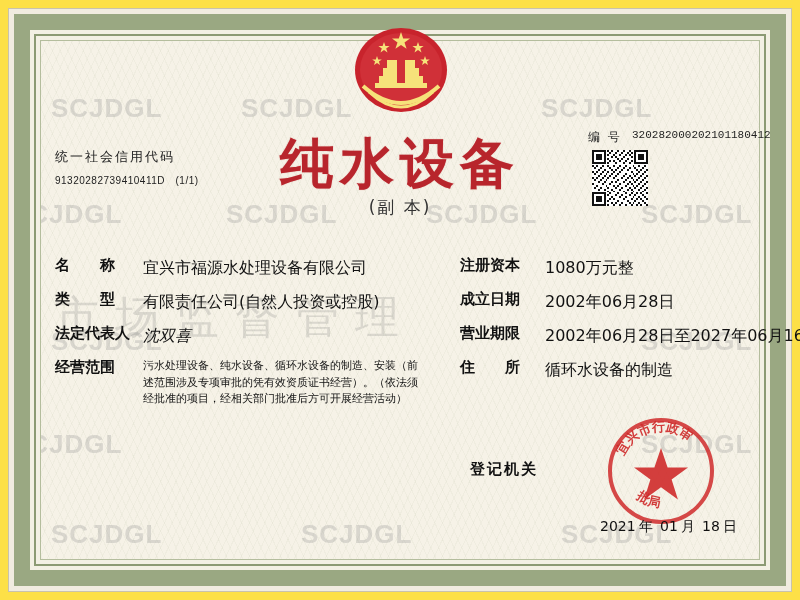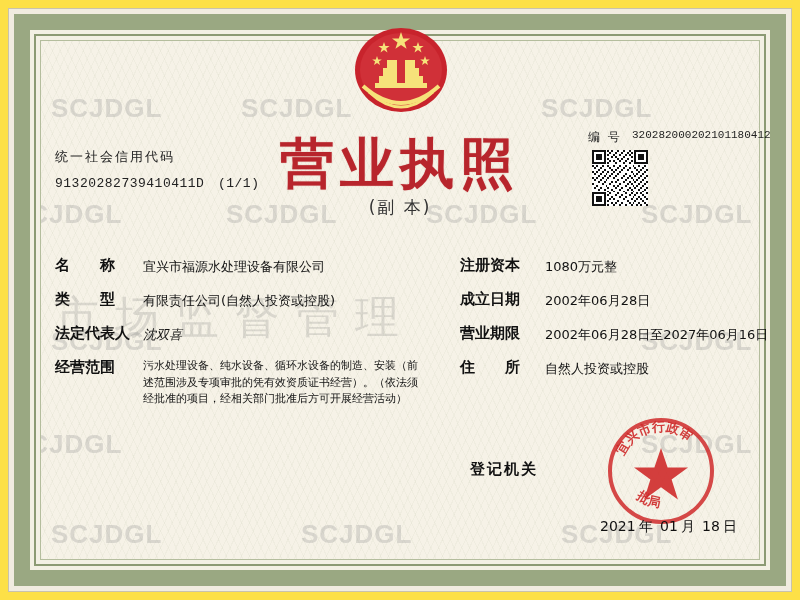--- a/index.html
+++ b/index.html
@@ -161,24 +161,24 @@
     top: 148px;
     font-size: 13px;
     letter-spacing: 2px;
     color: #222;
     font-family: "DejaVu Sans", sans-serif;
   }
   .code-value {
     position: absolute;
     left: 55px;
     top: 174px;
-    font-size: 13px;
+    font-size: 10px;
     letter-spacing: 0.5px;
     color: #222;
-    font-family: Liberation Mono, monospace;
+    font-family: Liberation Sans, sans-serif;
   }
 
   
   .regno-label {
     position: absolute;
     left: 588px;
     top: 129px;
     font-size: 12px;
     letter-spacing: 2px;
     color: #222;
@@ -216,21 +216,21 @@
   .field-label {
     position: absolute;
     font-size: 15px;
     font-weight: bold;
     color: #111;
     font-family: "DejaVu Sans", sans-serif;
     white-space: nowrap;
   }
   .field-value {
     position: absolute;
-    font-size: 13px;
+    font-size: 16px;
     color: #111;
     font-family: "DejaVu Sans", sans-serif;
     white-space: nowrap;
   }
   .field-value.multiline {
     white-space: normal;
     line-height: 1.5;
     font-size: 11px;
   }
 
@@ -311,21 +311,21 @@
       <rect x="26" y="52" width="44" height="7" fill="#f6e27a"></rect>
       <rect x="30" y="44" width="36" height="8" fill="#f6e27a"></rect>
       <rect x="34" y="36" width="28" height="8" fill="#f6e27a"></rect>
       <rect x="44" y="36" width="8" height="23" fill="#d03038"></rect>
       <rect x="22" y="59" width="52" height="5" fill="#f6e27a"></rect>
       <path d="M10 62 Q48 96 86 62" stroke="#f6e27a" stroke-width="4" fill="none"></path>
       <path d="M16 68 Q48 98 80 68" stroke="#f6e27a" stroke-width="3" fill="none"></path>
     </svg>
   </div>
 
-  <div class="title">营业执照</div>
+  <div class="title">纯水设备</div>
   <div class="subtitle">(副 本)</div>
 
   <div class="code-label">统一社会信用代码</div>
   <div class="code-value">91320282739410411D　(1/1)</div>
 
   <div class="regno-label">编 号</div>
   <div class="regno-value">320282000202101180412</div>
 
   <div class="qr">
     <svg width="56" height="56" viewBox="0 0 29 29" xmlns="http://www.w3.org/2000/svg" shape-rendering="crispEdges">
@@ -562,21 +562,21 @@
   <div class="field-label" style="left:460px; top:256px;">注册资本</div>
   <div class="field-value" style="left:545px; top:258px;">1080万元整</div>
 
   <div class="field-label" style="left:460px; top:290px;text-align:right;">成立日期</div>
   <div class="field-value" style="left:545px; top:292px;">2002年06月28日</div>
 
   <div class="field-label" style="left:460px; top:324px;">营业期限</div>
   <div class="field-value" style="left:545px; top:326px;">2002年06月28日至2027年06月16日</div>
 
   <div class="field-label" style="left:460px; top:358px;">住　　所</div>
-  <div class="field-value" style="left:545px; top:360px;">自然人投资或控股</div>
+  <div class="field-value" style="left:545px; top:360px;">循环水设备的制造</div>
 
   <div class="registrar">登记机关</div>
 
   <div class="seal">
     <svg width="112" height="112" viewBox="0 0 112 112" xmlns="http://www.w3.org/2000/svg">
       <circle cx="56" cy="56" r="51" fill="none" stroke="#cf2a2a" stroke-width="4" opacity="0.85"></circle>
       <polygon points="56,33 62.6,52.5 83,52.5 66.6,64.6 72.9,84.5 56,72.2 39.1,84.5 45.4,64.6 29,52.5 49.4,52.5" fill="#cf2a2a" opacity="0.9"></polygon>
       <defs>
         <path id="sealArcTop" d="M 16 56 A 40 40 0 0 1 96 56"></path>
         <path id="sealArcBottom" d="M 20 56 A 36 36 0 0 0 92 56"></path>

